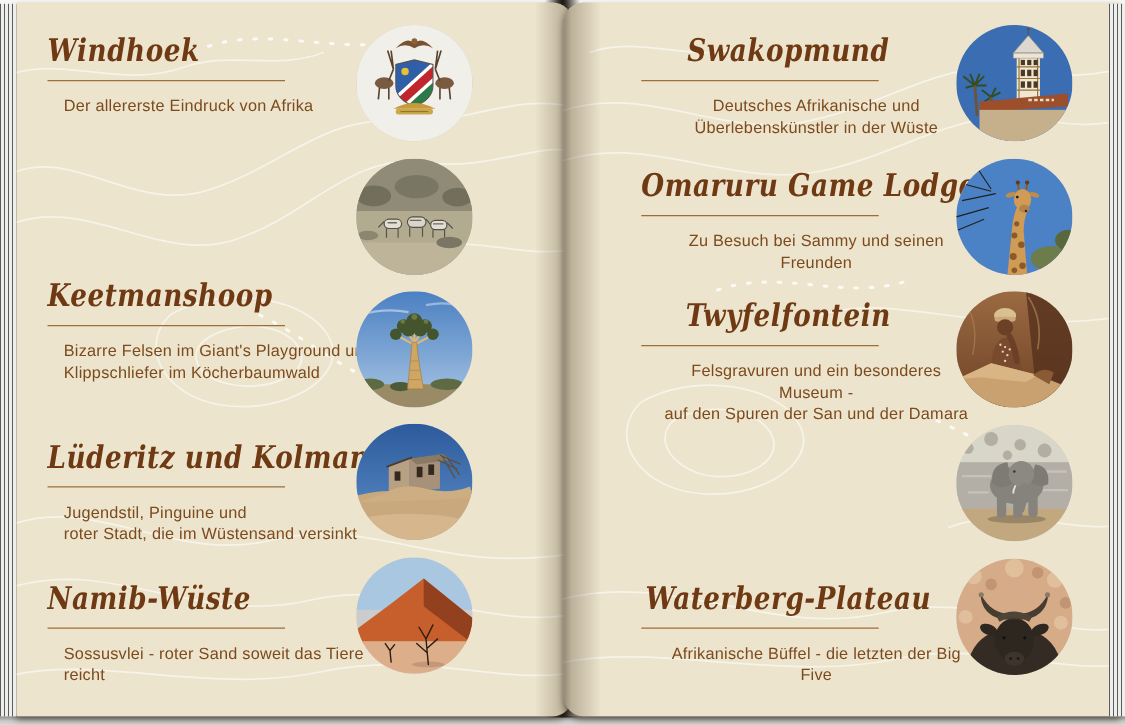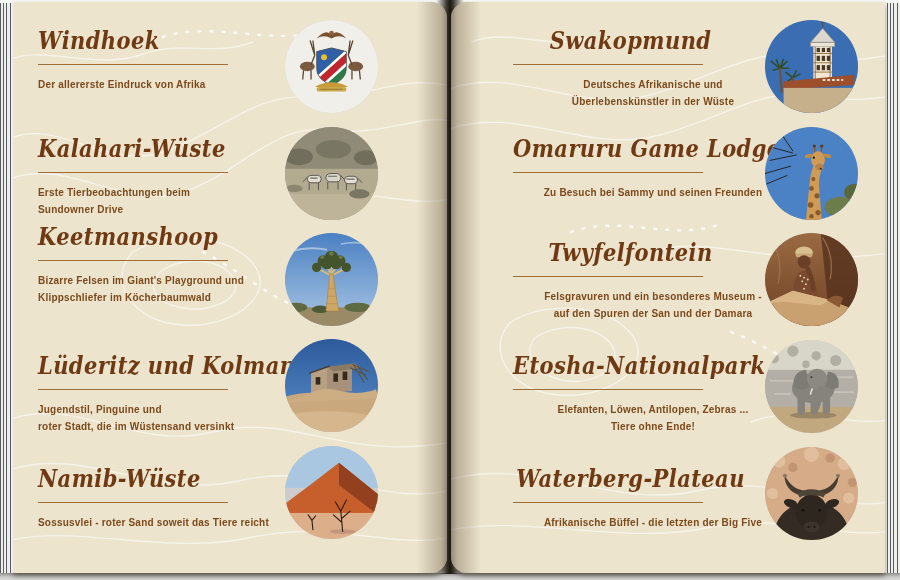--- a/index.html
+++ b/index.html
@@ -29,20 +29,21 @@
   }
   
   .spine{
     position:absolute;left:436px;width:28px;top:0;bottom:6px;z-index:1;
     background:linear-gradient(90deg,rgba(30,24,16,0) 0%,rgba(30,24,16,.85) 38%,#1d1710 50%,rgba(30,24,16,.85) 62%,rgba(30,24,16,0) 100%);
   }
   .page{
     position:absolute;top:2px;height:571px;width:434px;z-index:2;
     background:var(--page-bg);
     box-shadow:0 3px 5px rgba(40,30,15,.5);
+    padding-left:11px;
   }
   .page--left{left:13px;border-radius:2px 16px 16px 2px;}
   .page--right{left:451px;border-radius:16px 2px 2px 16px;text-align:center;}
   
   .page::after{
     content:"";position:absolute;top:0;bottom:0;width:30px;pointer-events:none;z-index:5;
   }
   .page--left::after{right:0;background:linear-gradient(to right,rgba(75,55,30,0),rgba(75,55,30,.30) 80%,rgba(40,28,14,.45));border-radius:0 16px 16px 0;}
   .page--right::after{left:0;background:linear-gradient(to left,rgba(75,55,30,0),rgba(75,55,30,.30) 80%,rgba(40,28,14,.45));border-radius:16px 0 0 16px;}
   .contours{position:absolute;inset:0;width:100%;height:100%;pointer-events:none;}
@@ -50,22 +51,22 @@
   .contours path.dash{stroke-width:2.4;stroke-linecap:round;stroke-dasharray:2 10;stroke-opacity:.8;}
   .item{position:absolute;left:25px;width:280px;}
   .page--right .item{left:62px;}
   .item h2{
     margin:0;font-family:"DejaVu Serif",serif;font-style:italic;font-weight:bold;
     font-size:25px;line-height:30px;color:var(--heading);
     transform:scaleX(.84);transform-origin:0 50%;letter-spacing:.5px;white-space:nowrap;
   }
   .rule{width:190px;height:1px;background:var(--rule);margin-top:8px;}
   .desc{
-    margin:11px 0 0;white-space:pre-line;
-    font-weight:bold;font-size:10px;line-height:17px;letter-spacing:.2px;color:var(--desc);
+    margin:11px 13px 0;white-space:pre-line;
+    font-weight:normal;font-size:13px;line-height:17px;letter-spacing:.2px;color:var(--desc);
   }
   .photo{
     position:absolute;width:93px;height:93px;border-radius:50%;overflow:hidden;z-index:4;
     background:#ccc;
   }
   .photo svg{display:block;width:100%;height:100%;}
 </style>
 </head>
 <body>
 
@@ -87,26 +88,20 @@
       <path d="M-10 540 C 60 520, 150 555, 240 535 C 320 518, 380 548, 440 535"></path>
       <path d="M300 200 C 350 180, 400 210, 445 195"></path>
       <path class="dash" d="M150 35 C 200 18, 260 45, 310 28"></path>
       <path class="dash" d="M190 250 C 230 270, 260 300, 300 310"></path>
     </svg>
 
     <div class="item" style="top:24px">
       <h2>Windhoek</h2>
       <div class="rule"></div>
       <p class="desc">Der allererste Eindruck von Afrika</p>
-    </div>
-    <div class="item" style="top:132px">
-      <h2>Kalahari-Wüste</h2>
-      <div class="rule"></div>
-      <p class="desc">Erste Tierbeobachtungen beim
-Sundowner Drive</p>
     </div>
     <div class="item" style="top:220px">
       <h2>Keetmanshoop</h2>
       <div class="rule"></div>
       <p class="desc">Bizarre Felsen im Giant's Playground und
 Klippschliefer im Köcherbaumwald</p>
     </div>
     <div class="item" style="top:349px">
       <h2>Lüderitz und Kolmanskop</h2>
       <div class="rule"></div>
@@ -266,26 +261,20 @@
     <div class="item" style="top:132px">
       <h2>Omaruru Game Lodge</h2>
       <div class="rule"></div>
       <p class="desc">Zu Besuch bei Sammy und seinen Freunden</p>
     </div>
     <div class="item" style="top:236px">
       <h2>Twyfelfontein</h2>
       <div class="rule"></div>
       <p class="desc">Felsgravuren und ein besonderes Museum -
 auf den Spuren der San und der Damara</p>
-    </div>
-    <div class="item" style="top:349px">
-      <h2>Etosha-Nationalpark</h2>
-      <div class="rule"></div>
-      <p class="desc">Elefanten, Löwen, Antilopen, Zebras ...
-Tiere ohne Ende!</p>
     </div>
     <div class="item" style="top:462px">
       <h2>Waterberg-Plateau</h2>
       <div class="rule"></div>
       <p class="desc">Afrikanische Büffel - die letzten der Big Five</p>
     </div>
 
     <div class="photo" style="left:314px;top:18px">
       <svg viewBox="0 0 100 100">
         <rect width="100" height="100" fill="#3a6db2"></rect>

